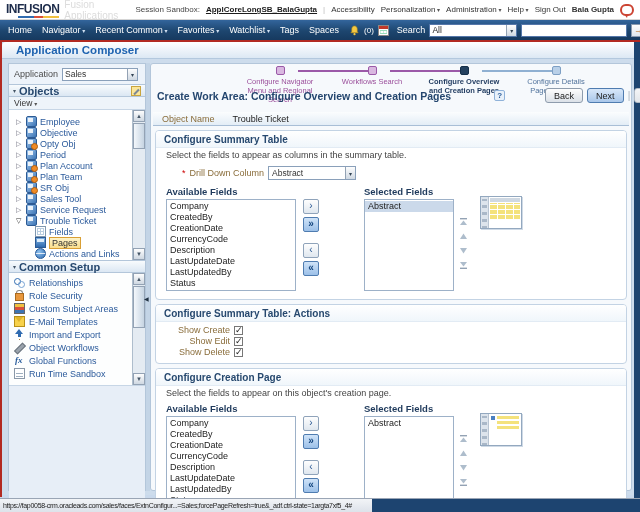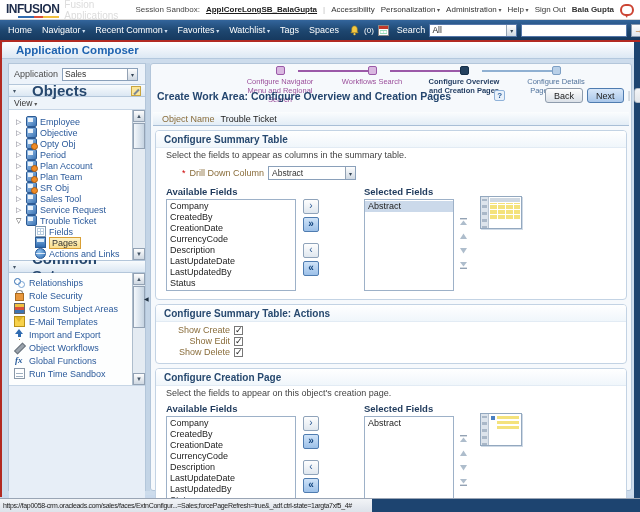--- a/index.html
+++ b/index.html
@@ -53,21 +53,21 @@
 
   
   #sidebar { position:absolute; left:8px; top:63px; width:138px; height:428px; background:#edf3fa; border:1px solid #b3c6da; }
   .app-row { height:20px; display:flex; align-items:center; gap:4px; padding:0 5px; }
   .app-label { color:#4a4a4a; }
   .side-select { width:76px; height:13px; background:#fff; border:1px solid #8aa0ba; display:flex; align-items:center; font-size:8.5px; }
   .side-select .val { flex:1; padding-left:2px; }
   .panel-header { height:13px; background:linear-gradient(#f8fbfd,#dbe7f3); border-top:1px solid #b3c6da; border-bottom:1px solid #b3c6da; display:flex; align-items:center; padding:0 4px; gap:3px; }
   .panel-header .hdr-chevron { font-size:6px; color:#456; }
   .panel-header .hdr-chevron::after { content:"▾"; }
-  .panel-header .hdr-text { font-weight:bold; font-size:15px; color:#27486e; flex:1;margin-left:13px; }
+  .panel-header .hdr-text { font-weight:bold; font-size:11px; color:#27486e; flex:1; }
   .note-icon { width:10px; height:10px; background:#fbe69a; border:1px solid #c9a53f; position:relative; }
   .note-icon::after { content:""; position:absolute; width:7px; height:2px; background:#7d8894; transform:rotate(-45deg); top:4px; left:1px; }
   .view-bar { height:13px; background:#eef4fa; border-bottom:1px solid #c7d6e6; display:flex; align-items:center; padding-left:5px; gap:2px; font-size:8.5px; color:#333; }
   .view-bar .caret::after { content:"▾"; font-size:6px; color:#555; }
 
   .tree-viewport { position:relative; height:150px; background:#fff; overflow:hidden; }
   .tree-rows { position:absolute; left:0; top:2px; right:13px; }
   .trow-clip { height:4px; overflow:hidden; margin-left:24px; color:#2b5a9b; font-size:9px; }
   .trow { height:11px; display:flex; align-items:center; gap:3px; padding-left:7px; cursor:pointer; white-space:nowrap; }
   .trow.child { padding-left:26px; }
@@ -115,21 +115,21 @@
   #wizard-head { position:absolute; left:6px; right:6px; top:24px; display:flex; align-items:center;gap:40px; }
   #wizard-title { font-weight:bold; font-size:10.5px; color:#24466e; white-space:nowrap; }
   .help-icon { width:11px; height:11px; margin-left:3px; background:#e8f1fa; border:1px solid #8fb2d9; border-radius:2px; font-size:8px; color:#2a5d9c; font-weight:bold; display:flex; align-items:center; justify-content:center; cursor:pointer; flex:none; }
   #wizard-buttons { margin-left:auto; display:flex; align-items:center; gap:4px; }
   .btn { height:15px; padding:0 8px; font-size:9px; color:#222; background:linear-gradient(#fdfdfd,#dbe1e8); border:1px solid #8e9cad; border-radius:3px; cursor:pointer; white-space:nowrap; display:flex; align-items:center; }
   .btn-next { background:linear-gradient(#d8e7f9,#a9c7ea); border:1px solid #4f7cb0; }
   .btn-disabled { color:#9a9a9a; background:linear-gradient(#f4f5f7,#e3e6ea); border-color:#b4bcc6; }
   .btnsep { color:#aab4c0; font-size:10px; }
   .btnsep::after { content:"|"; }
   
-  #objname-strip { position:absolute; left:2px; right:2px; top:48px; height:14px; background:linear-gradient(#fbfdfe,#e3edf6); border-bottom:1px solid #a8bed6; display:flex; align-items:center; gap:6px; padding-left:9px; }
+  #objname-strip { position:absolute; left:2px; right:2px; top:48px; height:14px; background:linear-gradient(#fbfdfe,#e3edf6); border-bottom:1px solid #a8bed6; display:flex; align-items:center; gap:18px; padding-left:9px; }
   .objname-label { color:#8a6d3b; }
   .objname-value { color:#222; }
   
   #wizard-content { position:absolute; left:4px; right:4px; top:66px; bottom:3px; }
   .box { background:#fff; border:1px solid #c3d3e4; border-radius:4px; margin-bottom:4px; overflow:hidden; }
   .box-header { padding:3px 8px 2px; font-weight:bold; font-size:10px; color:#27496f; background:linear-gradient(#ffffff,#f0f6fb); border-bottom:1px solid #e2ebf4; }
   .box-sub { font-size:9px; color:#444; padding:2px 10px 1px; }
   .drill-row { display:flex; align-items:center; gap:4px; padding:5px 0 2px 26px; }
   .req-star { color:#c00; font-size:9px; }
   .drill-label { color:#8a6d3b; }

